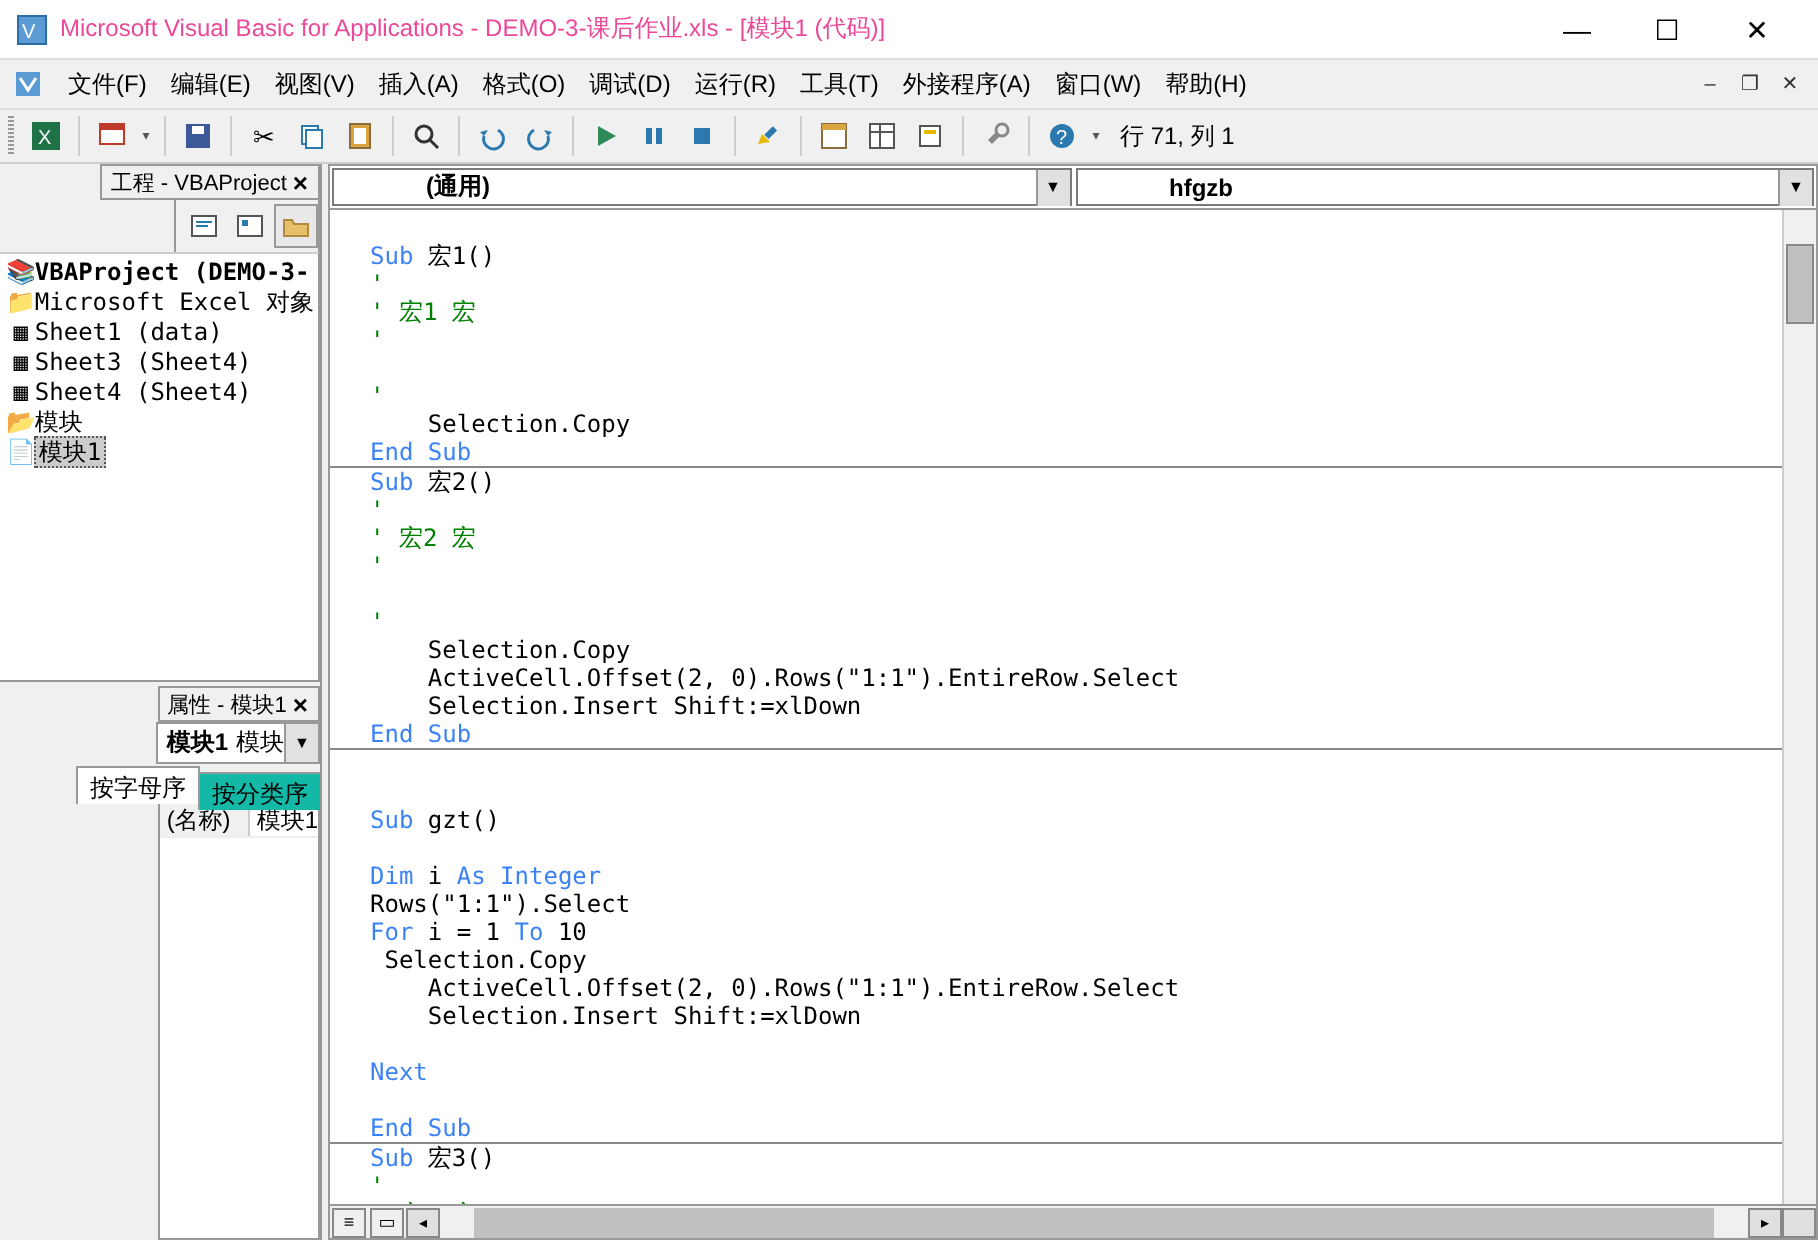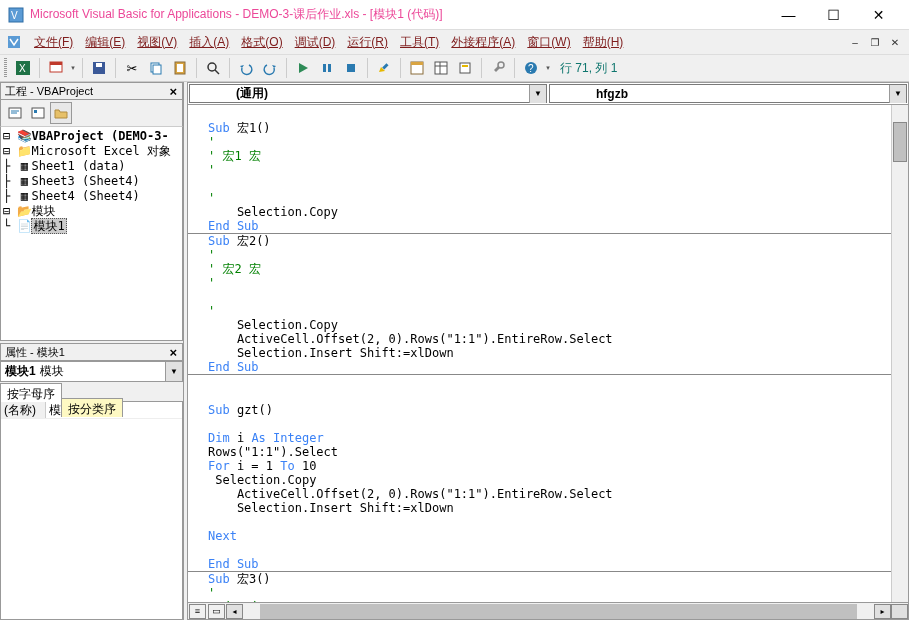--- a/index.html
+++ b/index.html
@@ -3,48 +3,48 @@
 <meta charset="utf-8">
 <style>
 * { box-sizing: border-box; margin: 0; padding: 0; }
 body { font-family: "Microsoft YaHei", "SimSun", Tahoma, sans-serif; font-size: 12px; background: #f0f0f0; overflow: hidden; width: 909px; height: 620px; }
 .titlebar { height: 30px; background: #fff; display: flex; align-items: center; padding: 0 8px; border-bottom: 1px solid #ddd; }
 .titlebar .app-icon { width: 16px; height: 16px; margin-right: 6px; }
 .titlebar .title { flex: 1; color: #ec4899; font-size: 12px; }
 .titlebar .win-btn { width: 45px; height: 28px; display: flex; align-items: center; justify-content: center; font-size: 14px; color: #000; }
 .menubar { height: 24px; background: #f0f0f0; display: flex; align-items: center; padding-left: 6px; }
 .menubar .vba-icon { width: 16px; height: 16px; margin-right: 6px; }
-.menubar .menu-item { padding: 2px 6px; font-size: 12px; color: #7f1d1d; text-decoration: underline; }
+.menubar .menu-item { padding: 2px 6px; font-size: 12px; color: #000000; }
 .menubar .right-btns { margin-left: auto; margin-right: 6px; display: flex; align-items: center; gap: 4px; }
 .menubar .rbtn { width: 16px; height: 16px; display: flex; align-items: center; justify-content: center; font-size: 10px; color: #333; }
 .toolbar { height: 28px; background: #f0f0f0; border-top: 1px solid #ddd; border-bottom: 1px solid #ccc; display: flex; align-items: center; padding-left: 4px; gap: 2px; }
 .tb-grip { width: 3px; height: 20px; background: repeating-linear-gradient(to bottom, #999 0 1px, transparent 1px 2px); margin-right: 3px; }
 .tb-btn { width: 22px; height: 22px; display: flex; align-items: center; justify-content: center; font-size: 13px; }
 .tb-sep { width: 1px; height: 20px; background: #ccc; margin: 0 3px; }
 .tb-dd { width: 8px; font-size: 7px; color: #555; display: flex; align-items: center; justify-content: center; }
-.tb-status { margin-left: 6px; font-size: 12px; color: #0f766e; }
+.tb-status { margin-left: 6px; font-size: 12px; color: #000000; }
 .main { display: flex; height: 538px; }
-.left-col { width: 184px; display: flex; flex-direction: column; border-right: 1px solid #999; }
+.left-col { width: 161px; display: flex; flex-direction: column; border-right: 1px solid #999; align-items: flex-end; }
 .pane-header { height: 18px; background: #f0f0f0; border: 1px solid #999; display: flex; align-items: center; padding-left: 4px; font-size: 11px; }
 .pane-header .close-x { margin-left: auto; margin-right: 2px; font-weight: bold; font-size: 13px; padding: 0 3px; }
 .proj-toolbar { height: 26px; background: #f0f0f0; border-left: 1px solid #999; border-right: 1px solid #999; display: flex; align-items: center; padding-left: 3px; gap: 1px; }
 .proj-tb-btn { width: 22px; height: 22px; border: 1px solid transparent; display: flex; align-items: center; justify-content: center; font-size: 13px; }
 .proj-tb-btn.active { border: 1px solid #999; background: #e8e8e8; }
 .proj-tree { height: 215px; background: #fff; border: 1px solid #999; border-top: 1px solid #ccc; overflow: hidden; font-family: "SimSun", monospace; font-size: 12px; padding: 2px; position: relative; }
 .tree-line { white-space: nowrap; height: 15px; line-height: 15px; }
 .tree-line.sel .node-lbl { background: #ccc; border: 1px dotted #555; padding: 0 1px; }
 .node-ico { display: inline-block; width: 14px; text-align: center; }
 .prop-header { margin-top: 2px; }
 .prop-drop { height: 21px; border: 1px solid #999; background: #fff; display: flex; align-items: center; margin: 0 0 0 0; }
 .prop-drop .bold { font-weight: bold; padding-left: 4px; }
 .prop-drop .norm { padding-left: 4px; }
 .prop-drop .dd-arrow { margin-left: auto; width: 17px; height: 19px; background: #e1e1e1; border-left: 1px solid #999; display: flex; align-items: center; justify-content: center; font-size: 8px; }
 .prop-tabs { display: flex; height: 20px; border-bottom: 1px solid #999; background: #f0f0f0; }
 .prop-tab { padding: 2px 6px; border: 1px solid #999; border-bottom: none; background: #fff; font-size: 12px; margin-right: -1px; position: relative; top: 1px; }
-.prop-tab.inactive { background: #fef9c3; top: 16px; }
+.prop-tab.inactive { background: #14b8a6; top: 4px; }
 .prop-grid { flex: 1; background: #fff; border: 1px solid #999; border-top: none; }
 .prop-row { display: flex; height: 17px; border-bottom: 1px solid #eee; }
 .prop-row .c1 { width: 45px; border-right: 1px solid #ccc; padding-left: 3px; background: #f0f0f0; }
 .prop-row .c2 { flex: 1; padding-left: 3px; }
 .right-col { flex: 1; display: flex; flex-direction: column; background: #fff; border: 1px solid #999; margin: 0 0 0 3px; }
 .code-dd-row { height: 22px; display: flex; border-bottom: 1px solid #999; }
 .code-dd { flex: 1; border: 1px solid #7a7a7a; margin: 1px; background: #fff; display: flex; align-items: center; padding-left: 6px; font-size: 12px; font-family: "SimSun", sans-serif; }
 .code-dd .dd-arrow { margin-left: auto; width: 17px; height: 18px; background: #e1e1e1; border-left: 1px solid #999; display: flex; align-items: center; justify-content: center; font-size: 8px; }
 .code-dd.bold-lbl span:first-child { font-weight: bold; margin-left: 40px; }
 .code-area { flex: 1; background: #fff; font-family: "NSimSun","SimSun",monospace; font-size: 12px; line-height: 14px; padding: 2px 0 2px 20px; overflow: hidden; white-space: pre; position: relative; }

